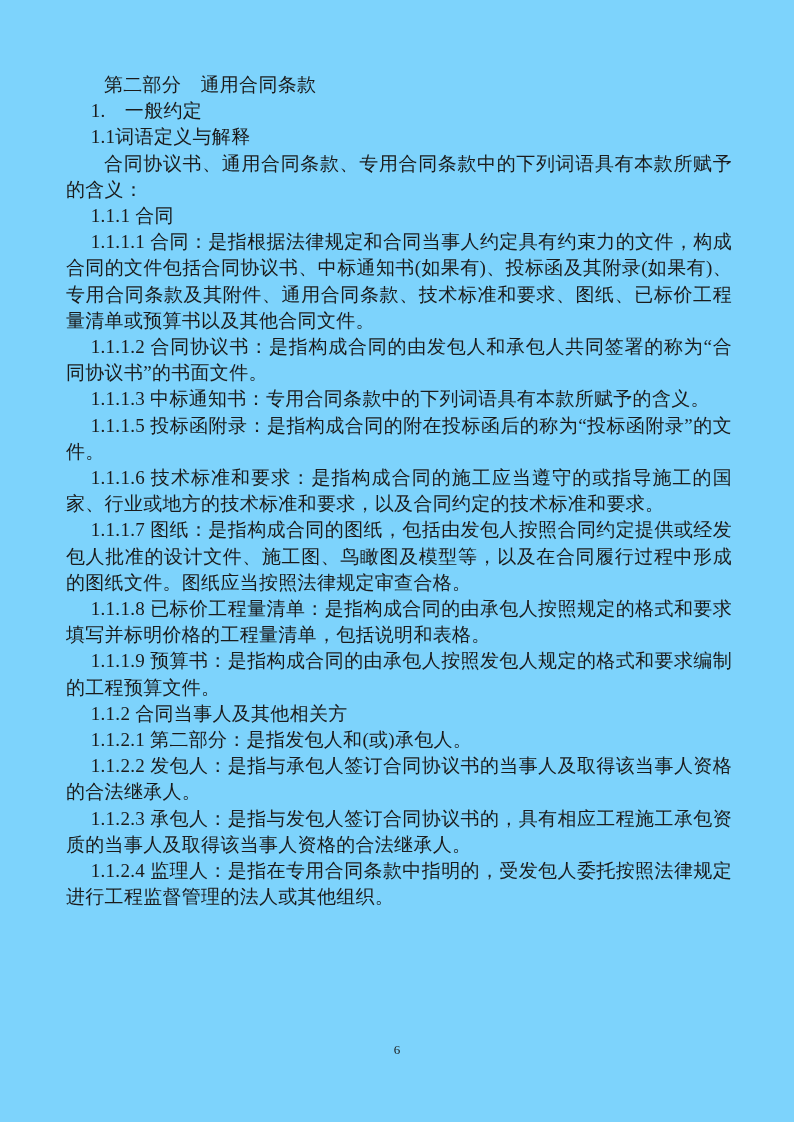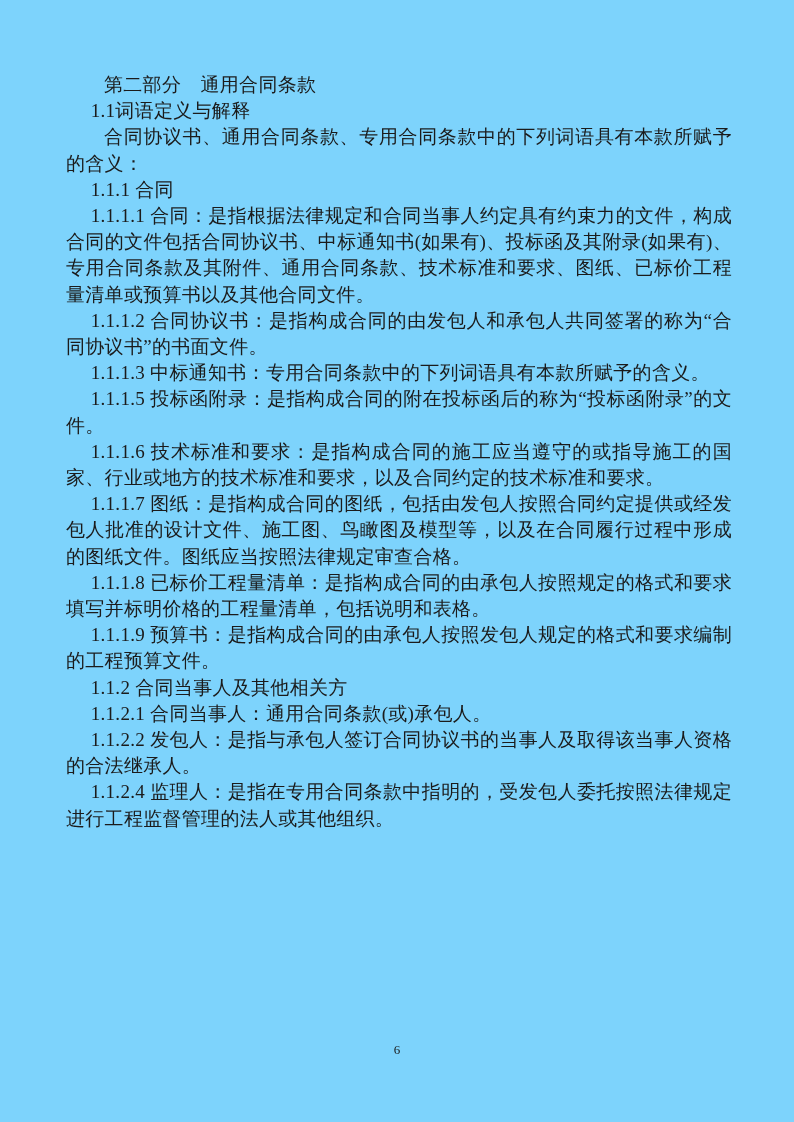--- a/index.html
+++ b/index.html
@@ -46,30 +46,32 @@
     line-height: 16px;
     color: #1b1b1b;
   }
 </style>
 </head>
 <body>
 
 <div class="page">
   <div class="content">
     <p class="para">第二部分　通用合同条款</p>
+    <p class="para num-led">1.　一般约定</p>
     <p class="para num-led">1.1词语定义与解释</p>
     <p class="para">合同协议书、通用合同条款、专用合同条款中的下列词语具有本款所赋予的含义：</p>
     <p class="para num-led">1.1.1 合同</p>
     <p class="para num-led">1.1.1.1 合同：是指根据法律规定和合同当事人约定具有约束力的文件，构成合同的文件包括合同协议书、中标通知书(如果有)、投标函及其附录(如果有)、专用合同条款及其附件、通用合同条款、技术标准和要求、图纸、已标价工程量清单或预算书以及其他合同文件。</p>
     <p class="para num-led">1.1.1.2 合同协议书：是指构成合同的由发包人和承包人共同签署的称为“合同协议书”的书面文件。</p>
     <p class="para num-led">1.1.1.3 中标通知书：专用合同条款中的下列词语具有本款所赋予的含义。</p>
     <p class="para num-led">1.1.1.5 投标函附录：是指构成合同的附在投标函后的称为“投标函附录”的文件。</p>
     <p class="para num-led">1.1.1.6 技术标准和要求：是指构成合同的施工应当遵守的或指导施工的国家、行业或地方的技术标准和要求，以及合同约定的技术标准和要求。</p>
     <p class="para num-led">1.1.1.7 图纸：是指构成合同的图纸，包括由发包人按照合同约定提供或经发包人批准的设计文件、施工图、鸟瞰图及模型等，以及在合同履行过程中形成的图纸文件。图纸应当按照法律规定审查合格。</p>
     <p class="para num-led">1.1.1.8 已标价工程量清单：是指构成合同的由承包人按照规定的格式和要求填写并标明价格的工程量清单，包括说明和表格。</p>
     <p class="para num-led">1.1.1.9 预算书：是指构成合同的由承包人按照发包人规定的格式和要求编制的工程预算文件。</p>
     <p class="para num-led">1.1.2 合同当事人及其他相关方</p>
-    <p class="para num-led">1.1.2.1 合同当事人：通用合同条款(或)承包人。</p>
+    <p class="para num-led">1.1.2.1 第二部分：是指发包人和(或)承包人。</p>
     <p class="para num-led">1.1.2.2 发包人：是指与承包人签订合同协议书的当事人及取得该当事人资格的合法继承人。</p>
+    <p class="para num-led">1.1.2.3 承包人：是指与发包人签订合同协议书的，具有相应工程施工承包资质的当事人及取得该当事人资格的合法继承人。</p>
     <p class="para num-led">1.1.2.4 监理人：是指在专用合同条款中指明的，受发包人委托按照法律规定进行工程监督管理的法人或其他组织。</p>
   </div>
   <div class="page-number">6</div>
 </div>
 
 </body></html>

